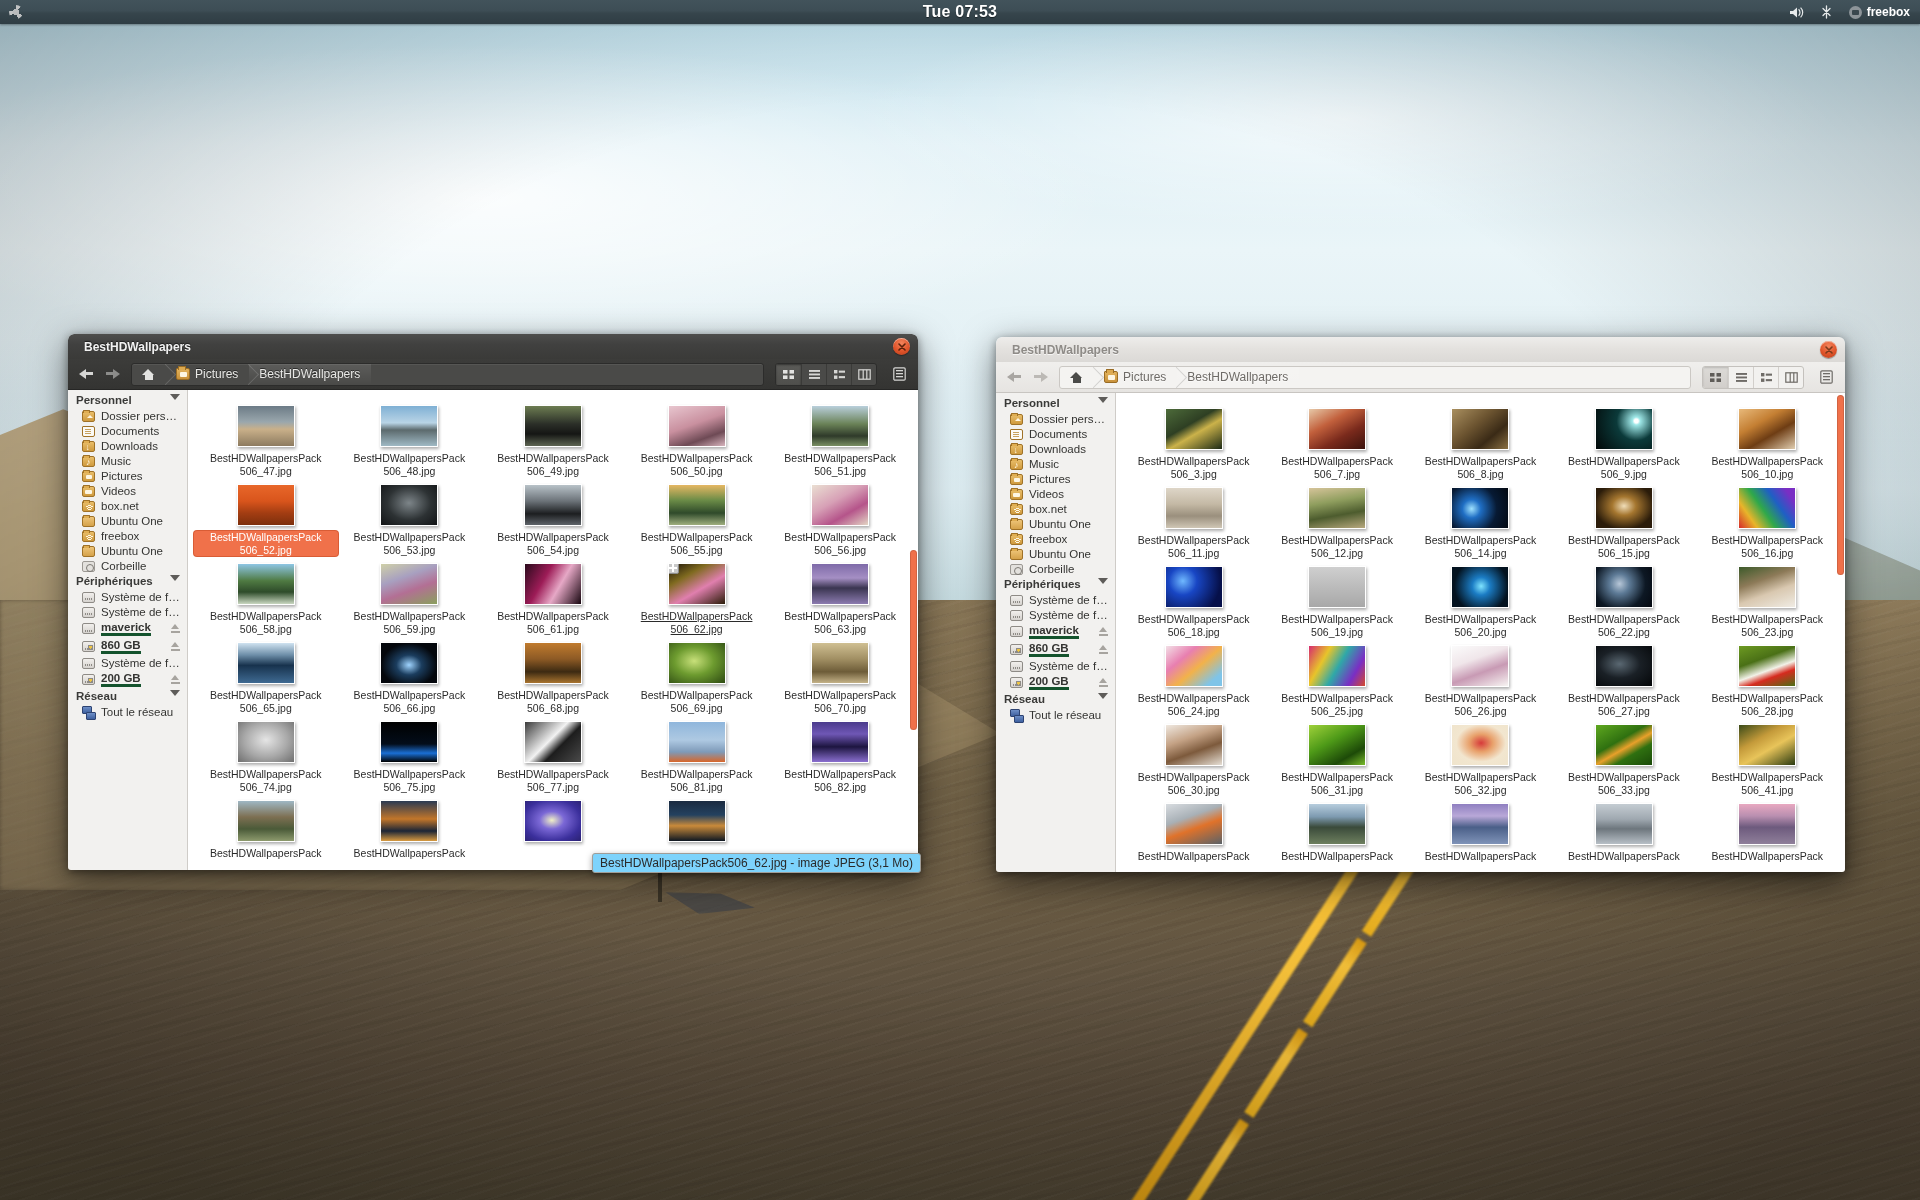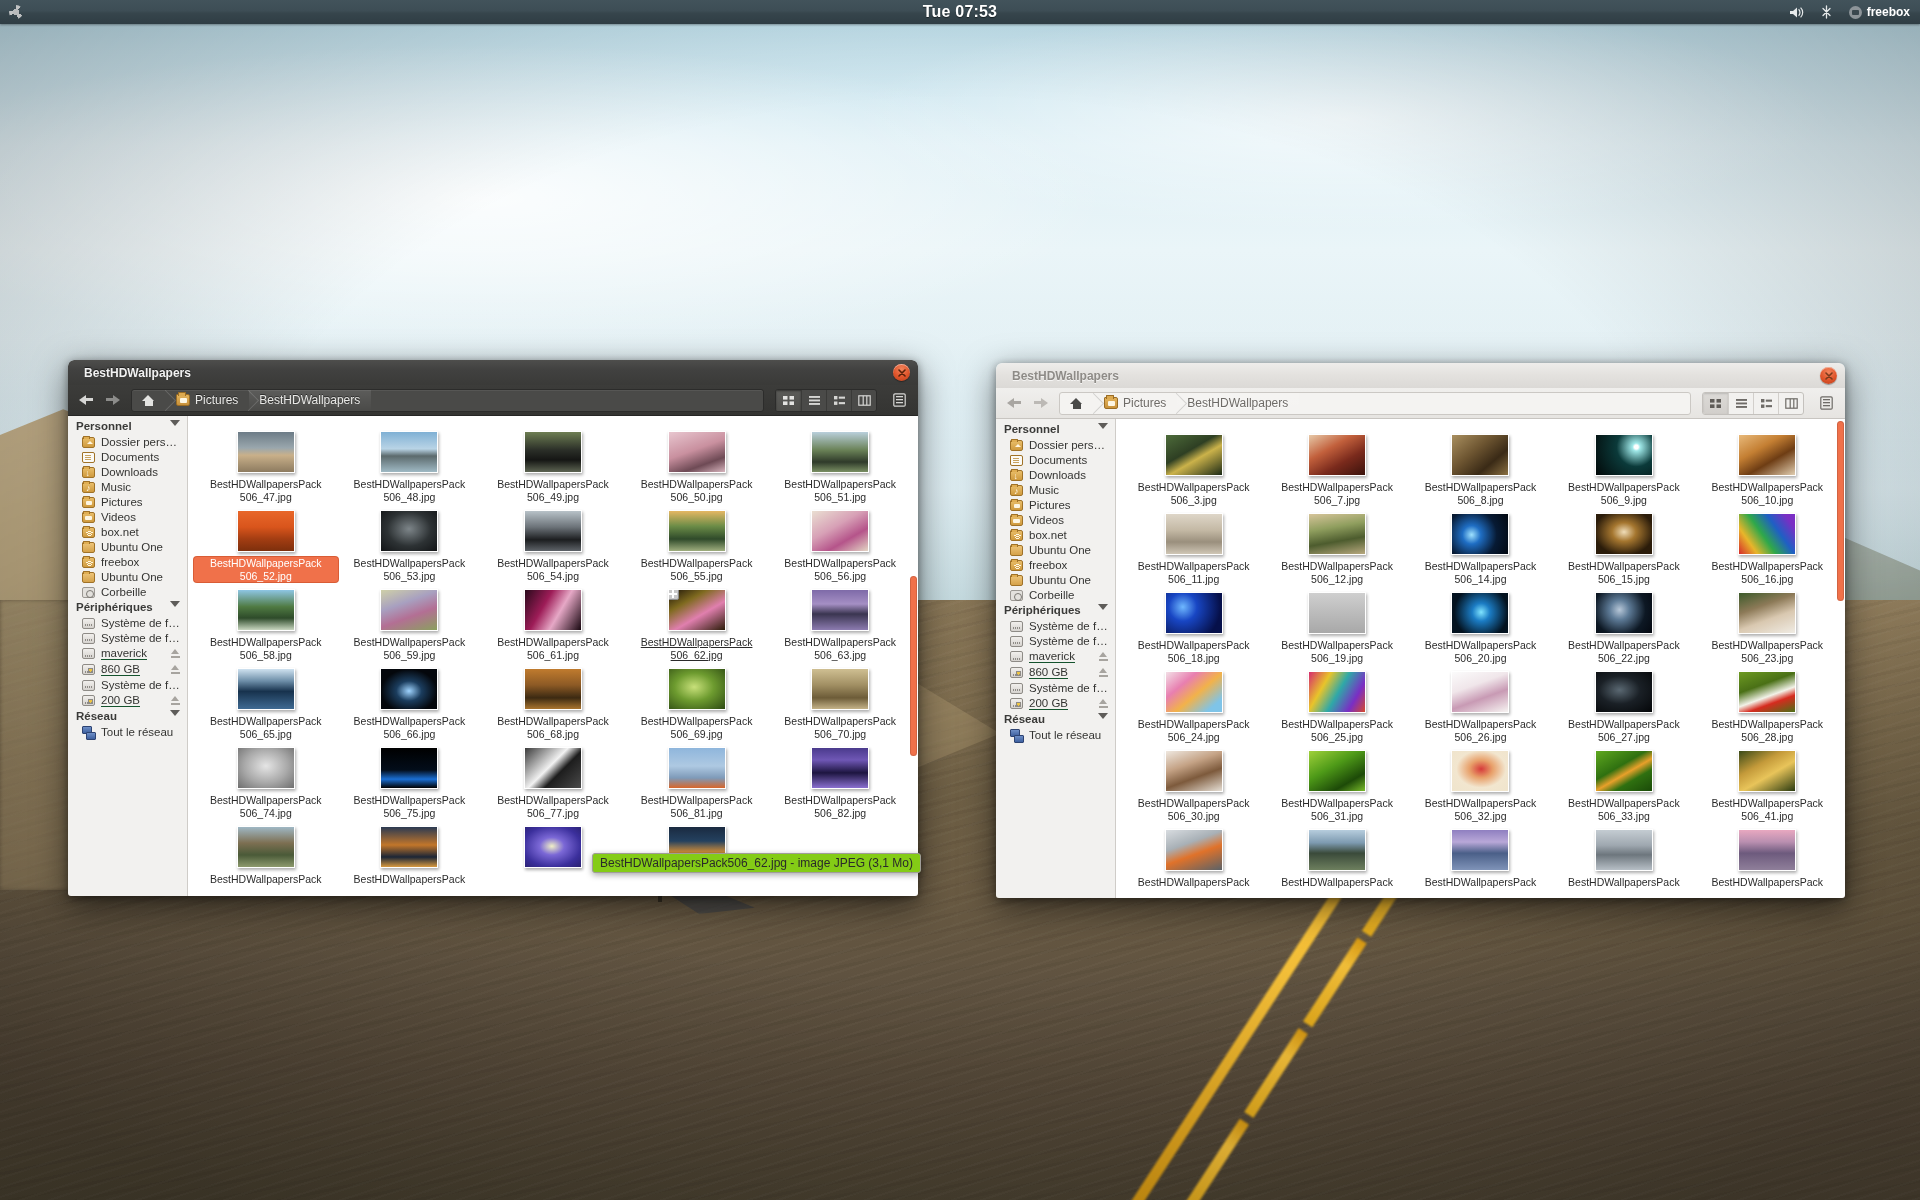--- a/index.html
+++ b/index.html
@@ -165,21 +165,20 @@
     background:#3a474e; border-radius:1px;
   }
 
   
   .window {
     position:absolute;
     border-radius:6px 6px 3px 3px;
     box-shadow: 0 10px 34px rgba(0,0,0,.52), 0 2px 8px rgba(0,0,0,.4);
     overflow:hidden;
     font-size:11.5px;
-    margin-top:26px;
   }
   .titlebar {
     height:25px; display:flex; align-items:center; position:relative;
     padding-left:16px;
     color:#f2f2f2;
     font-size:12px; font-weight:bold;
     border-radius:6px 6px 0 0;
   }
   .win-active .titlebar {
     background: linear-gradient(180deg, #4e4e4c 0%, #414140 40%, #3a3a38 100%);
@@ -371,21 +370,21 @@
   .i-network:before{ content:""; position:absolute; left:0; top:0; width:8px; height:6px;
     background:linear-gradient(180deg,#6e8fc7,#3d5f9e); border:1px solid #2d4372; border-radius:1px;}
   .i-network:after{ content:""; position:absolute; left:4px; top:6px; width:8px; height:6px;
     background:linear-gradient(180deg,#6e8fc7,#3d5f9e); border:1px solid #2d4372; border-radius:1px;}
   .eject {
     margin-left:auto; width:11px; height:11px; position:relative; flex:0 0 11px;
   }
   .eject:before{ content:""; position:absolute; left:1px; top:1px; width:0;height:0;
     border-left:4.5px solid transparent; border-right:4.5px solid transparent; border-bottom:5px solid #a7a49f;}
   .eject:after{ content:""; position:absolute; left:1px; bottom:1px; width:9px; height:2px; background:#a7a49f;}
-  .sb-item.underlined .lbl { border-bottom:1px solid #14532d; }
+  .sb-item.underlined .lbl { border-bottom:3px solid #14532d;font-weight:bold; }
 
   .fileview {
     flex:1; background:#ffffff; position:relative; overflow:hidden;
   }
   .grid {
     display:grid;
     grid-template-columns: repeat(5, 1fr);
     padding:10px 6px 0 6px;
     row-gap:2px;
   }
@@ -415,21 +414,21 @@
   .badge-drop:before{ content:""; position:absolute; left:5px; top:2px; width:2px; height:8px; background:#fff; }
   .badge-drop:after{ content:""; position:absolute; left:2px; top:5px; width:8px; height:2px; background:#fff; }
 
   .vscroll {
     position:absolute; right:1px; width:7px; border-radius:4px;
     background:#f0714a; box-shadow: inset 0 0 0 1px rgba(0,0,0,.12);
   }
 
   .tooltip {
     position:absolute;
-    background:#84cc16; border:1px solid #a09d98;
+    background:#7dd3fc; border:1px solid #a09d98;
     border-radius:3px;
     padding:2px 7px;
     font-size:12px; color:#2a2a2a;
     box-shadow: 0 2px 6px rgba(0,0,0,.35);
     white-space:nowrap;
     z-index:60;
   }
 </style>
 </head>
 <body>

